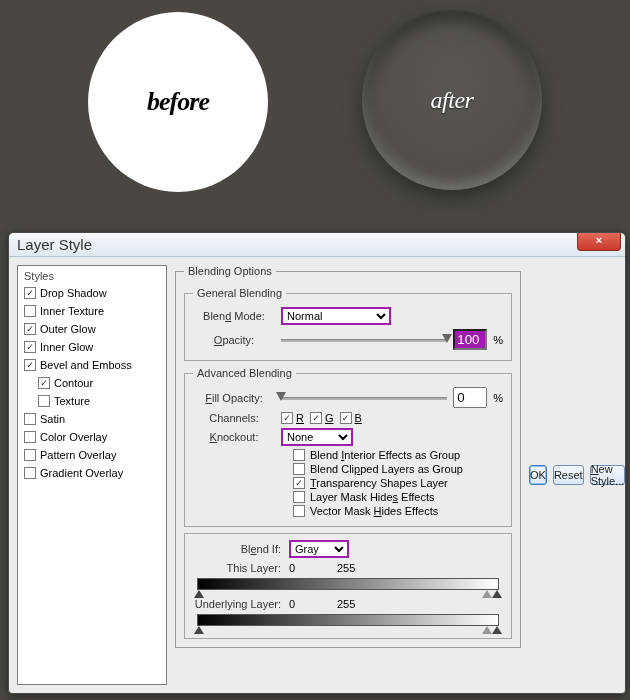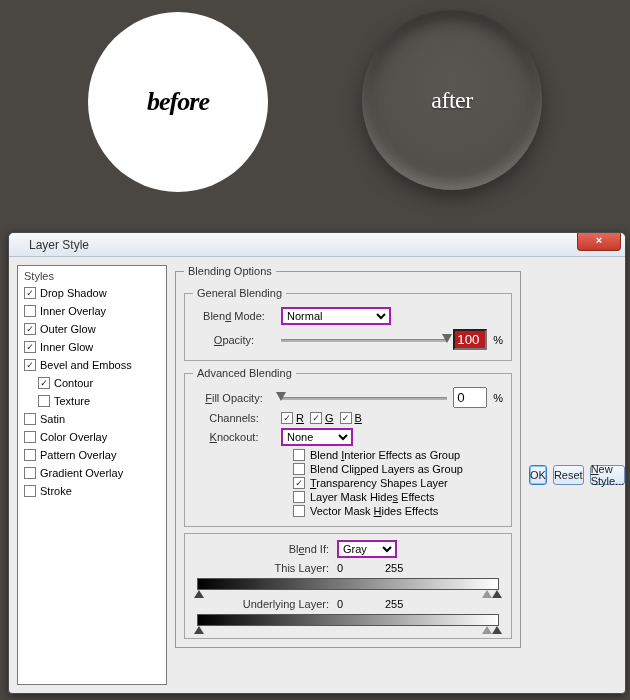--- a/index.html
+++ b/index.html
@@ -41,20 +41,21 @@
     border-radius: 50%;
     background: radial-gradient(circle at 50% 40%, #5a5752, #4e4b46);
     box-shadow:
       inset 0 -6px 14px rgba(255,255,255,0.25),
       inset 0 8px 18px rgba(0,0,0,0.5),
       0 8px 20px rgba(0,0,0,0.4);
     display: flex; align-items: center; justify-content: center;
   }
   .circle-after span {
     font-family: "Times New Roman", serif;
+    font-style: italic;
     font-size: 24px;
     color: #fff;
     text-shadow: 0 1px 2px rgba(0,0,0,0.6);
     letter-spacing: -0.5px;
   }
   
   .dialog {
     position: absolute;
     left: 8px; top: 232px;
     width: 618px;
@@ -67,21 +68,21 @@
   }
   .titlebar {
     height: 24px;
     background: linear-gradient(#f6f8fb, #dfe7f1);
     border-bottom: 1px solid #b8c2cf;
     display: flex;
     align-items: center;
     padding-left: 8px;
     position: relative;
   }
-  .titlebar .title { font-size: 12px; color: #333; margin-left: 12px; }
+  .titlebar .title { font-size: 15px; color: #333; }
   .titlebar .winbtns {
     position: absolute; right: 4px; top: 0;
     display: flex;
   }
   .closebtn {
     width: 44px; height: 18px;
     background: linear-gradient(#e46a5a,#c83a2b);
     border: 1px solid #8a2b20;
     border-top: none;
     border-radius: 0 0 4px 4px;
@@ -149,21 +150,21 @@
   .row { display: flex; align-items: center; gap: 6px; padding: 2px 0; }
   .row .lbl { width: 82px; text-align: center; color: #333; }
   .row .lbl u { text-decoration: underline; }
   select {
     font-size: 11px;
     height: 18px;
     border: 2px solid #a21caf;
     background: #fff;
   }
   .num { width: 34px; }
-  .num.sel { background: #b91c1c; color:#fff; }
+  .num.sel { background: #a21caf; color:#fff; }
   .slider {
     flex: 1;
     height: 14px;
     position: relative;
   }
   .slider::before {
     content: "";
     position: absolute;
     left:0; right:0; top:6px; height:2px;
     background: #b0b0b0;
@@ -176,21 +177,21 @@
     border-left: 5px solid transparent;
     border-right: 5px solid transparent;
     border-top: 9px solid #666;
   }
   .channels { display: flex; align-items: center; gap: 6px; }
   .chanbox { display:flex; align-items:center; gap:3px;}
   .advcheck { display:flex; align-items:center; gap:5px; padding:1px 0 1px 100px; white-space: nowrap;}
   .blendif {
     border:1px solid #a5a5a5; padding: 4px 6px 6px 6px;
   }
-  .bi-row { display:flex; align-items:center; gap:8px; padding:2px 0;margin-left:48px;}
+  .bi-row { display:flex; align-items:center; gap:8px; padding:2px 0;}
   .bi-row .blabel { width: 90px; text-align:right; color:#333;}
   .gradient-track {
     position:relative;
     height: 12px;
     margin: 2px 6px 6px 6px;
     background: linear-gradient(to right,#000,#fff);
     border:1px solid #555;
   }
   .gradient-track .stop {
     position:absolute; bottom:-9px;
@@ -258,21 +259,21 @@
   <div class="dlg-body">
 
     <div class="styles-panel">
       <div class="hdr">Styles</div>
       <div class="style-item">
         <span class="chk checked"></span>
         <span>Drop Shadow</span>
       </div>
       <div class="style-item">
         <span class="chk"></span>
-        <span>Inner Overlay</span>
+        <span>Inner Texture</span>
       </div>
       <div class="style-item">
         <span class="chk checked"></span>
         <span>Outer Glow</span>
       </div>
       <div class="style-item">
         <span class="chk checked"></span>
         <span>Inner Glow</span>
       </div>
       <div class="style-item">
@@ -295,24 +296,20 @@
         <span class="chk"></span>
         <span>Color Overlay</span>
       </div>
       <div class="style-item">
         <span class="chk"></span>
         <span>Pattern Overlay</span>
       </div>
       <div class="style-item">
         <span class="chk"></span>
         <span>Gradient Overlay</span>
-      </div>
-      <div class="style-item">
-        <span class="chk"></span>
-        <span>Stroke</span>
       </div>
     </div>
 
     <div class="center">
       <fieldset>
         <legend>Blending Options</legend>
 
         <fieldset class="inner">
           <legend>General Blending</legend>
           <div class="row">

